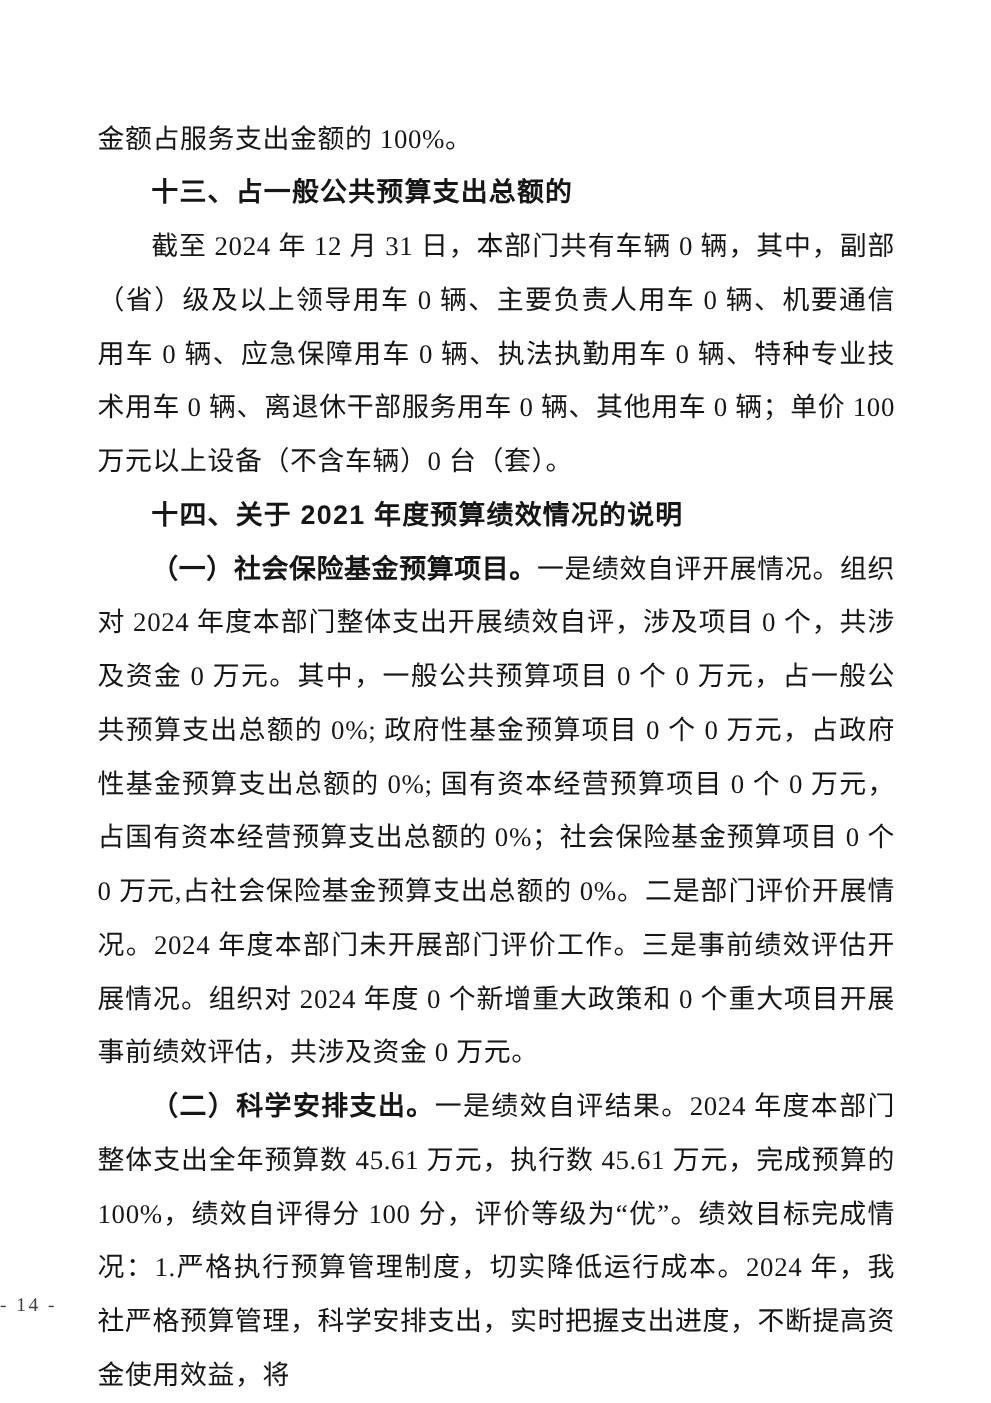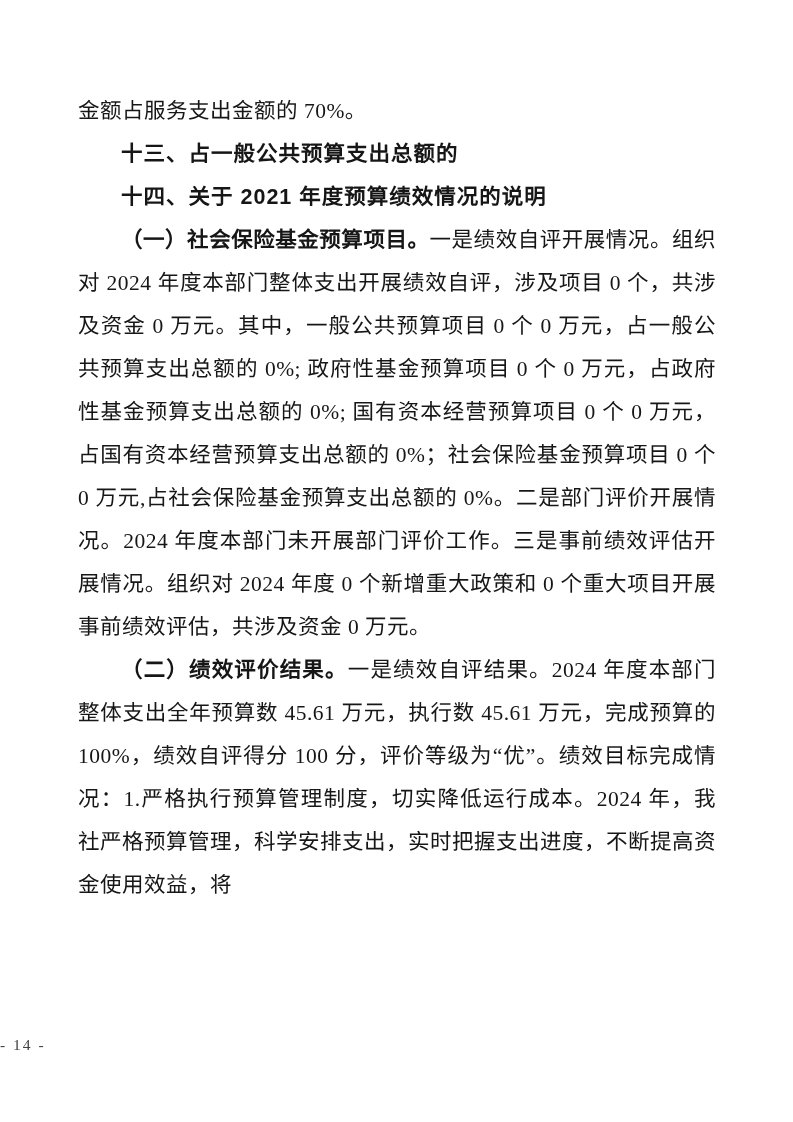--- a/index.html
+++ b/index.html
@@ -59,27 +59,28 @@
     color: #404040;
     font-family: "Liberation Serif", "DejaVu Serif", serif;
   }
 </style>
 </head>
 <body>
 
 <div class="page">
   <div class="content">
 
-    <p class="para para-continuation">金额占服务支出金额的 70%。</p>
+    <p class="para para-continuation">金额占服务支出金额的 100%。</p>
 
     <p class="heading">十三、占一般公共预算支出总额的</p>
 
+    <p class="para">截至 2024 年 12 月 31 日，本部门共有车辆 0 辆，其中，副部（省）级及以上领导用车 0 辆、主要负责人用车 0 辆、机要通信用车 0 辆、应急保障用车 0 辆、执法执勤用车 0 辆、特种专业技术用车 0 辆、离退休干部服务用车 0 辆、其他用车 0 辆；单价 100 万元以上设备（不含车辆）0 台（套）。</p>
 
     <p class="heading">十四、关于 2021 年度预算绩效情况的说明</p>
 
     <p class="para"><span class="lead-bold">（一）社会保险基金预算项目。</span><span>一是绩效自评开展情况。组织对 2024 年度本部门整体支出开展绩效自评，涉及项目 0 个，共涉及资金 0 万元。其中，一般公共预算项目 0 个 0 万元，占一般公共预算支出总额的 0%; 政府性基金预算项目 0 个 0 万元，占政府性基金预算支出总额的 0%; 国有资本经营预算项目 0 个 0 万元，占国有资本经营预算支出总额的 0%；社会保险基金预算项目 0 个 0 万元,占社会保险基金预算支出总额的 0%。二是部门评价开展情况。2024 年度本部门未开展部门评价工作。三是事前绩效评估开展情况。组织对 2024 年度 0 个新增重大政策和 0 个重大项目开展事前绩效评估，共涉及资金 0 万元。</span></p>
 
-    <p class="para"><span class="lead-bold">（二）绩效评价结果。</span><span>一是绩效自评结果。2024 年度本部门整体支出全年预算数 45.61 万元，执行数 45.61 万元，完成预算的 100%，绩效自评得分 100 分，评价等级为“优”。绩效目标完成情况：1.严格执行预算管理制度，切实降低运行成本。2024 年，我社严格预算管理，科学安排支出，实时把握支出进度，不断提高资金使用效益，将</span></p>
+    <p class="para"><span class="lead-bold">（二）科学安排支出。</span><span>一是绩效自评结果。2024 年度本部门整体支出全年预算数 45.61 万元，执行数 45.61 万元，完成预算的 100%，绩效自评得分 100 分，评价等级为“优”。绩效目标完成情况：1.严格执行预算管理制度，切实降低运行成本。2024 年，我社严格预算管理，科学安排支出，实时把握支出进度，不断提高资金使用效益，将</span></p>
 
   </div>
 
   <div class="footer">- 14 -</div>
 </div>
 
 </body></html>

